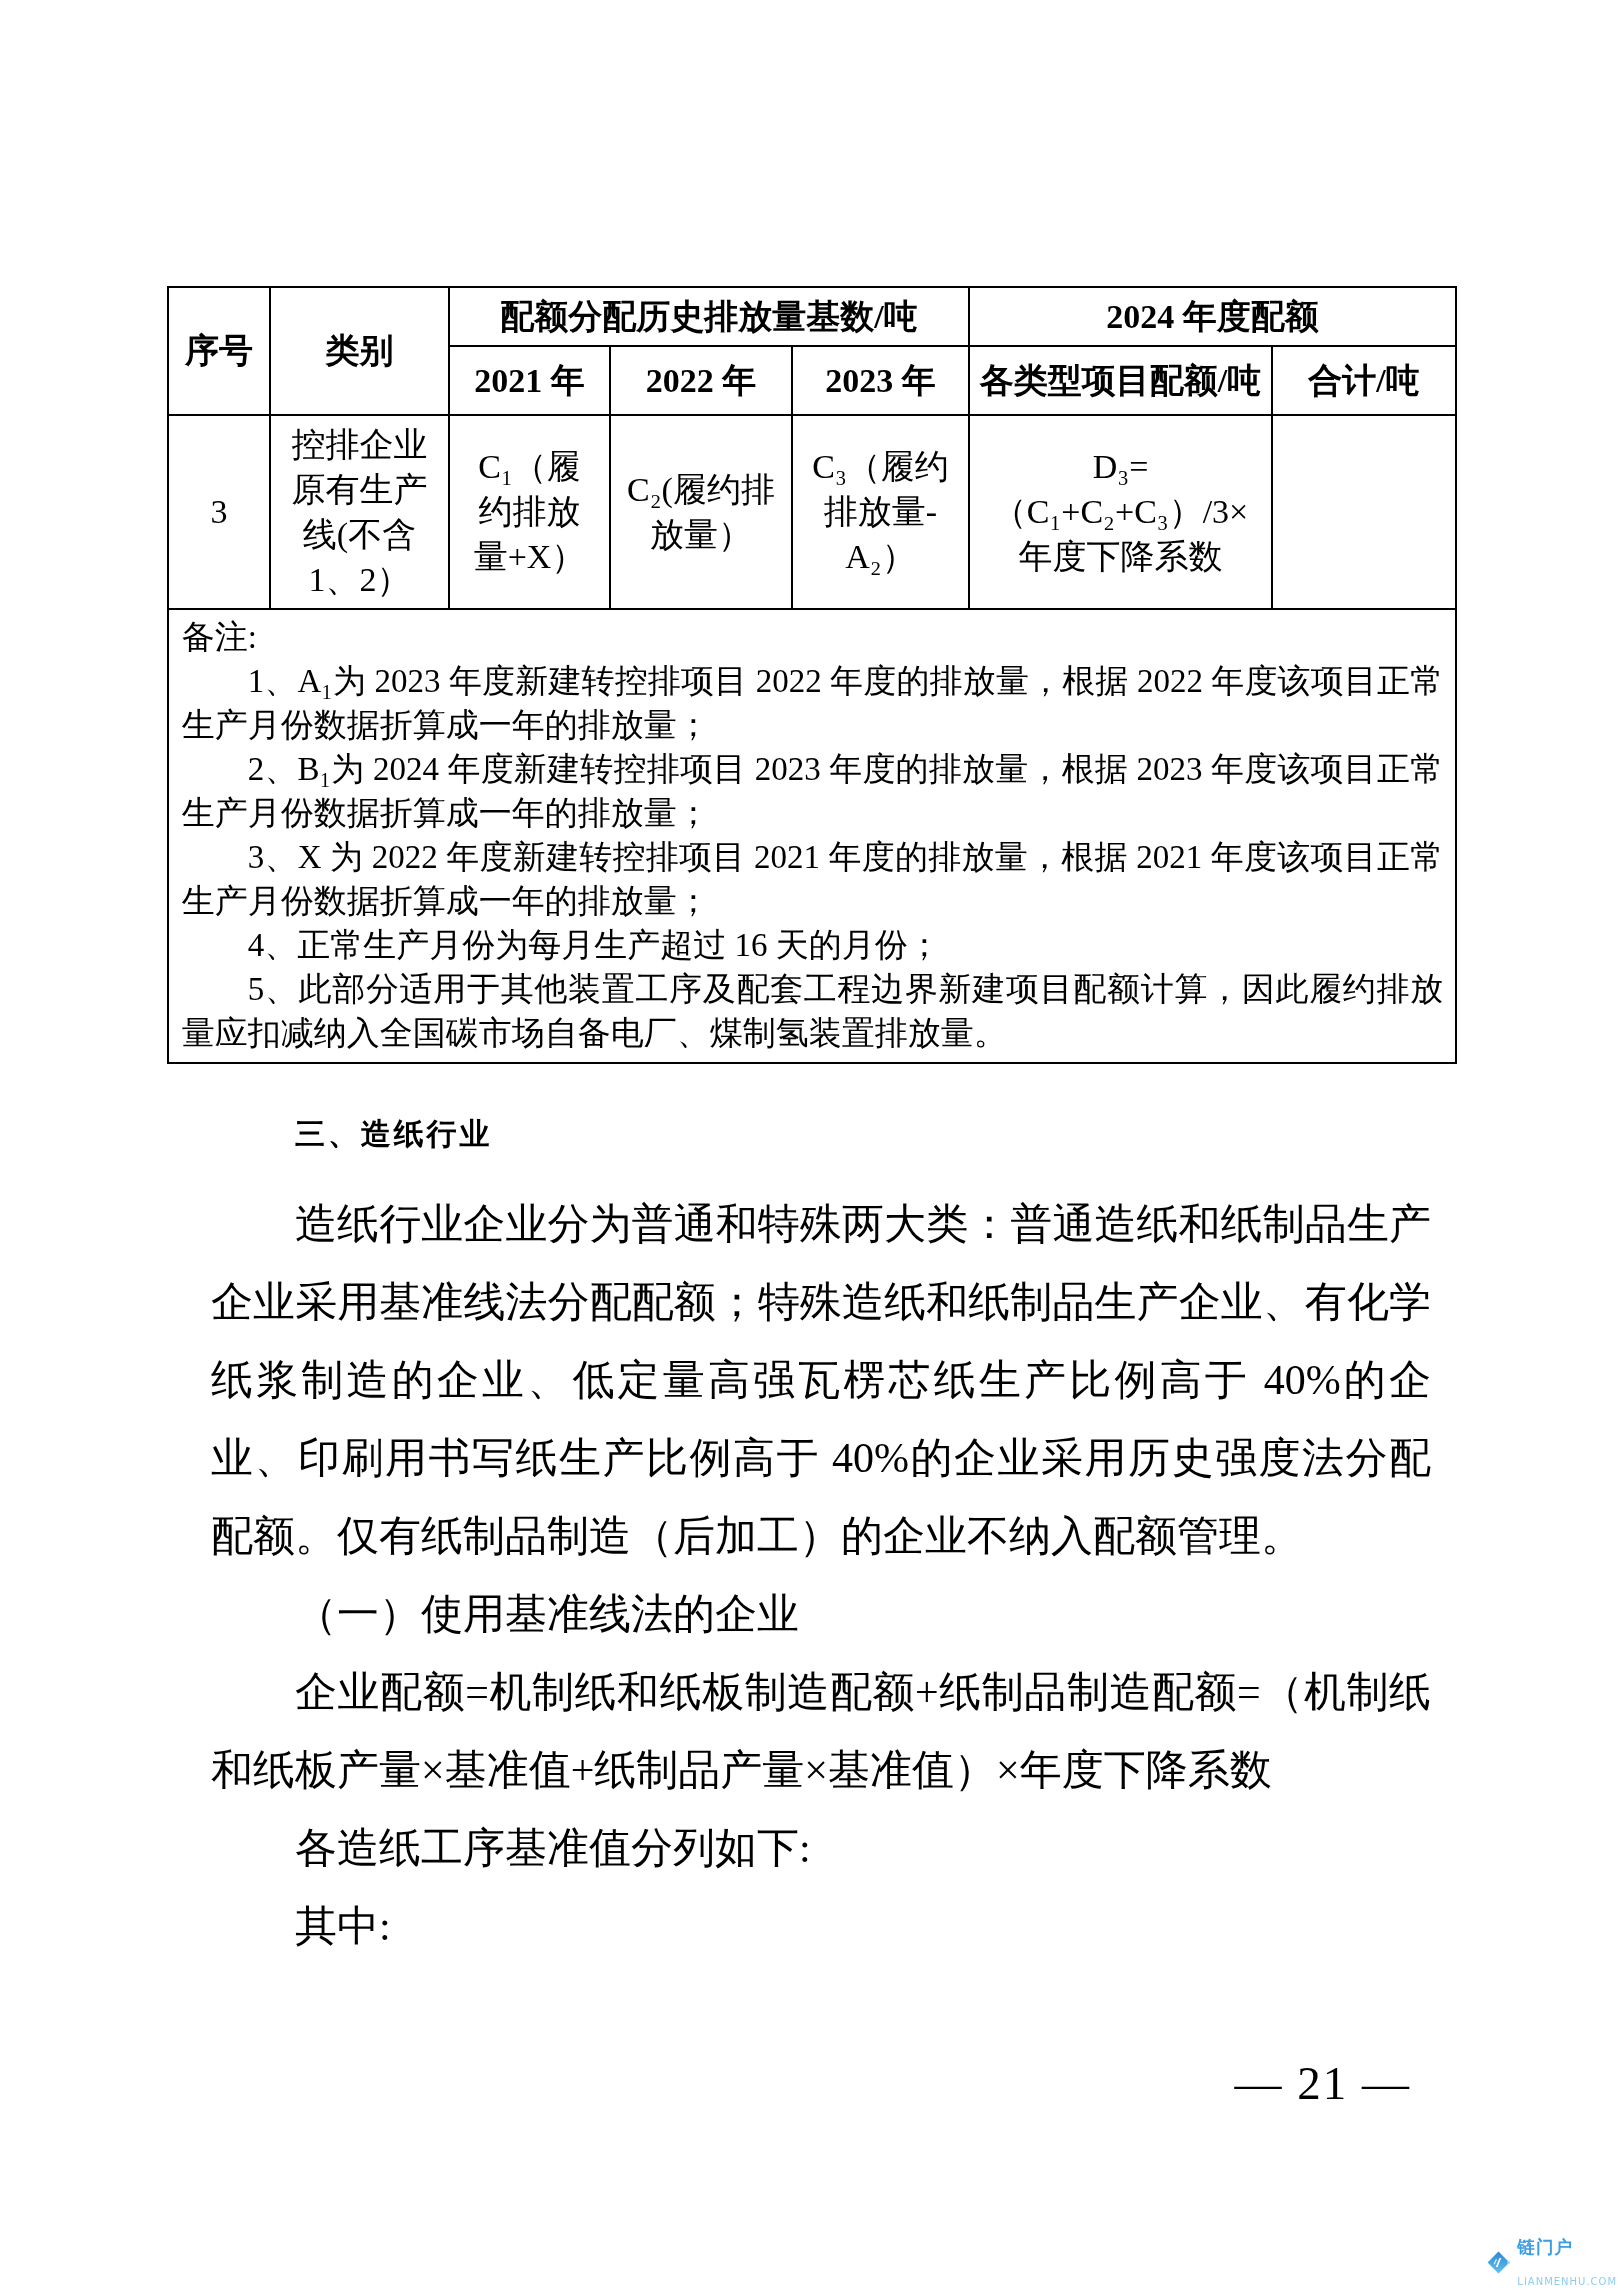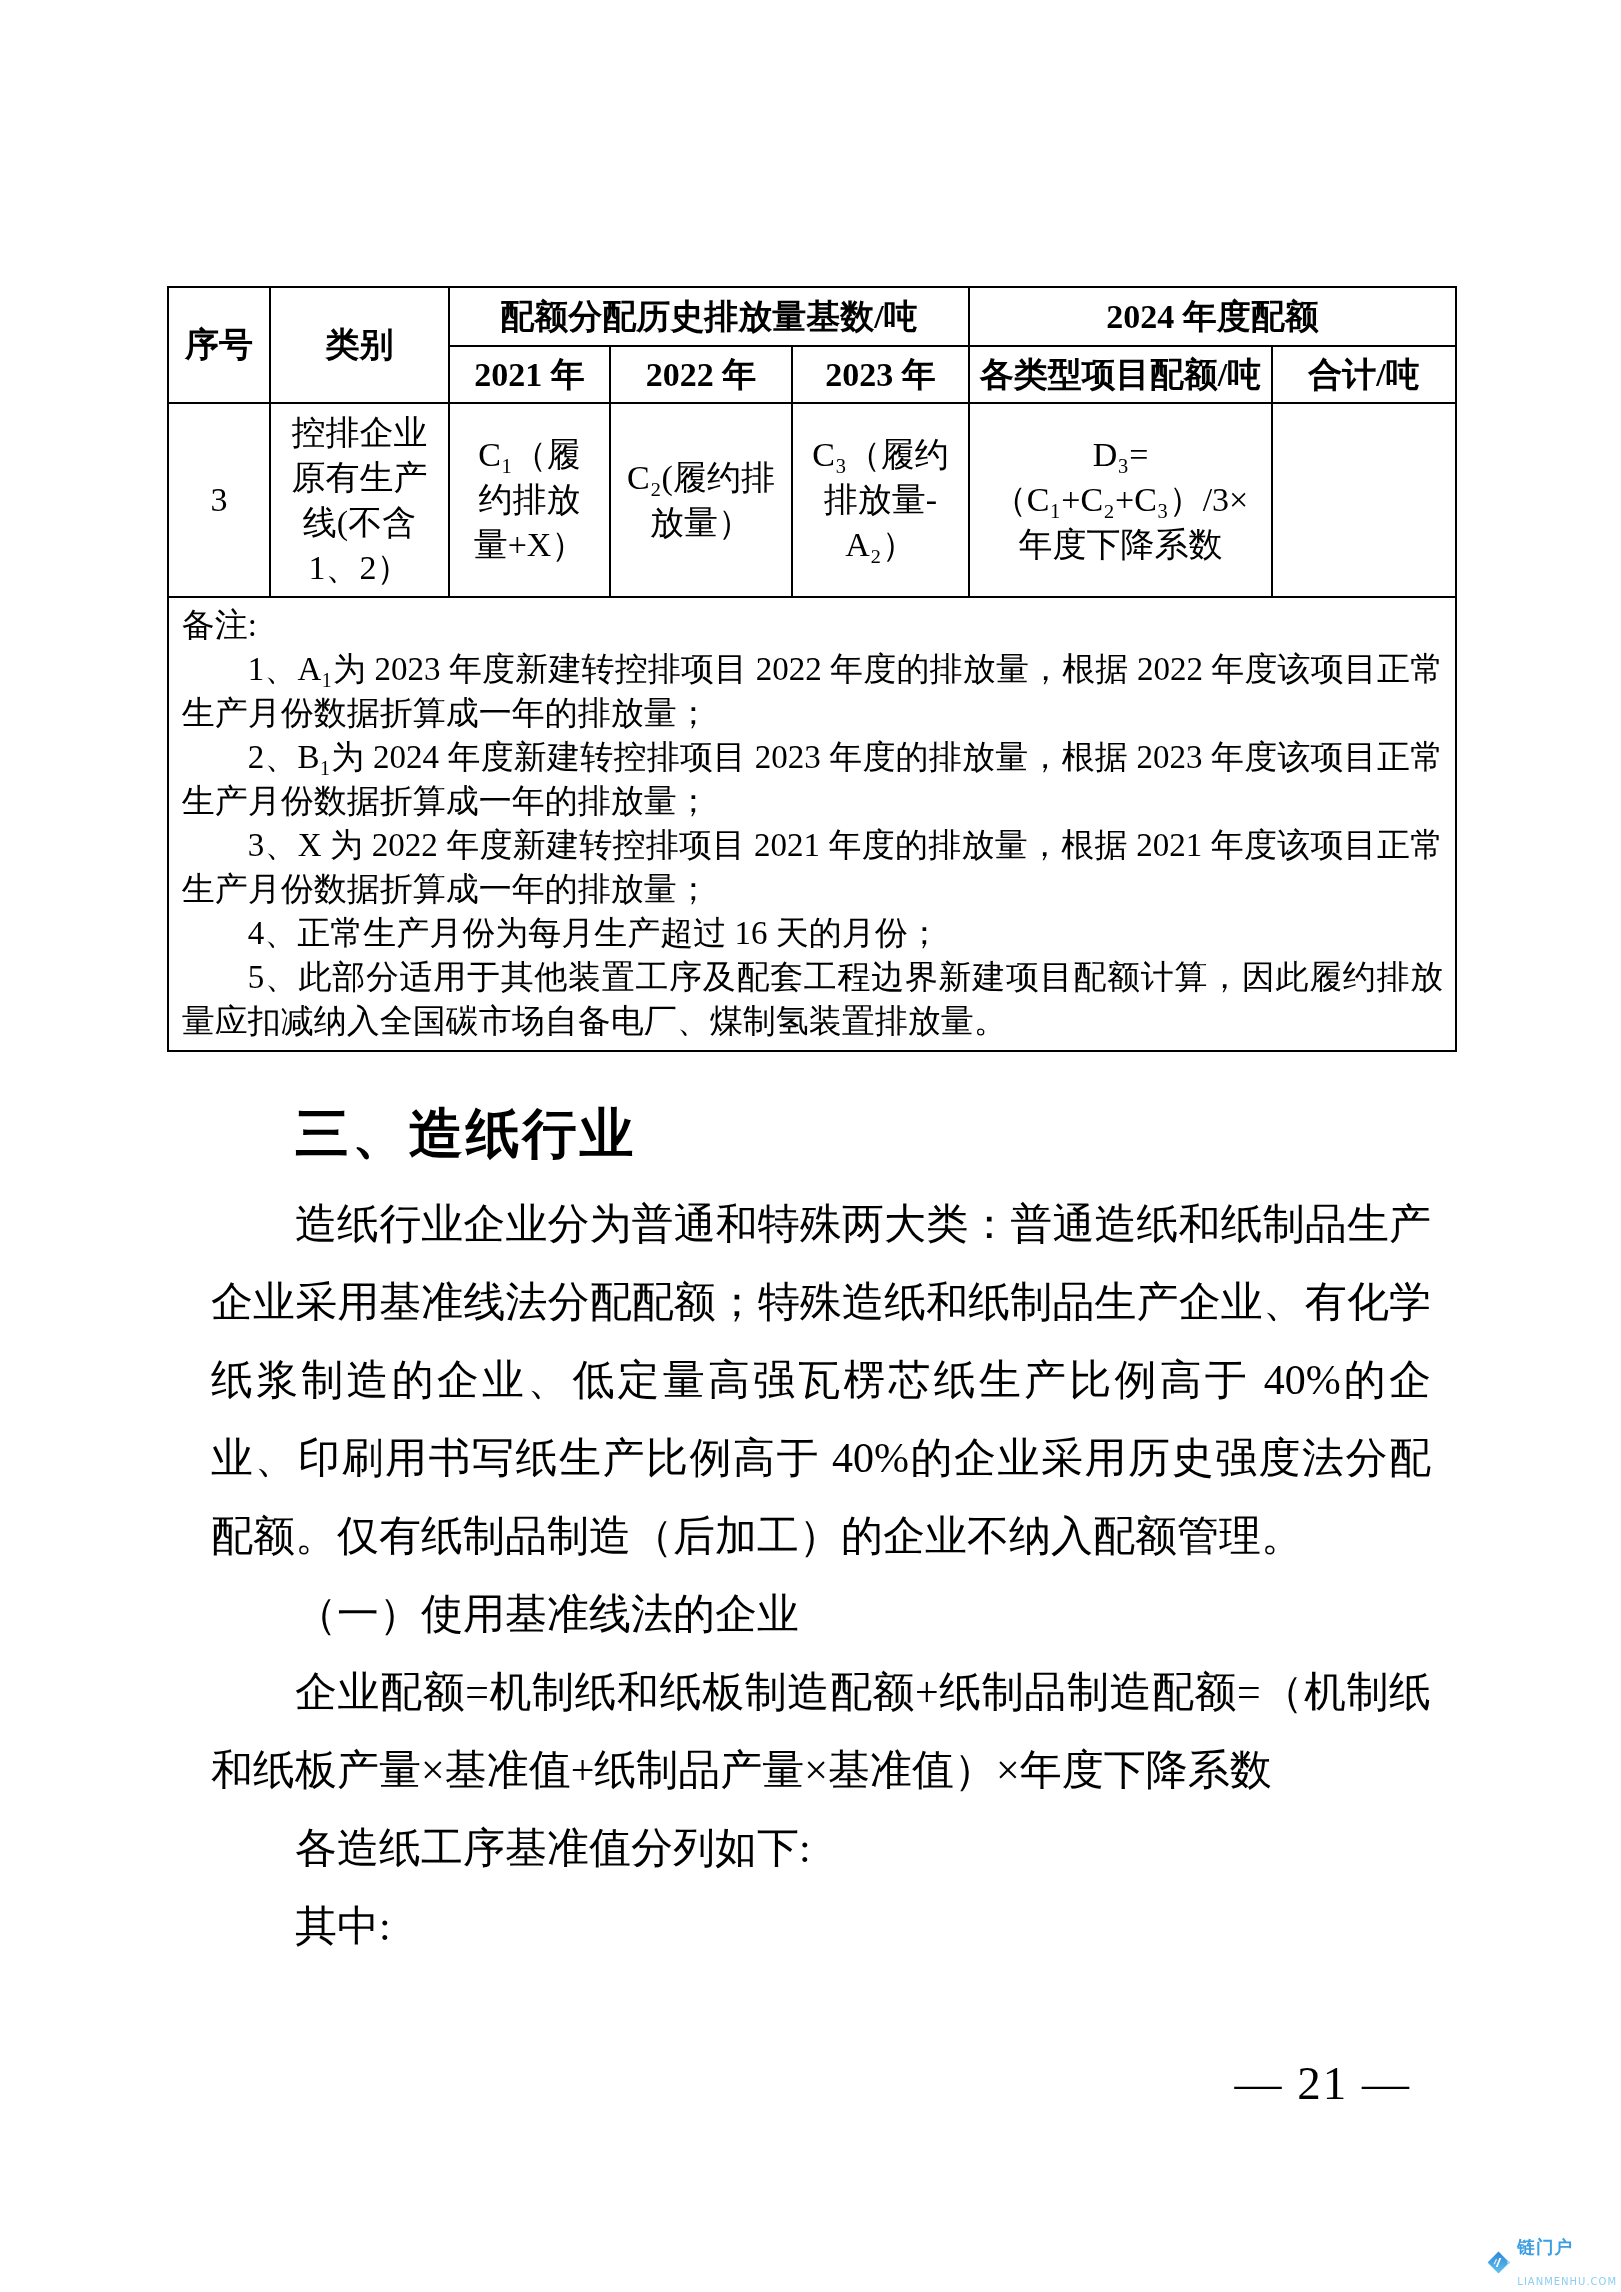--- a/index.html
+++ b/index.html
@@ -24,21 +24,21 @@
     table-layout: fixed;
   }
   table.quota td {
     border: 2px solid #000000;
     text-align: center;
     vertical-align: middle;
     font-size: 34px;
     padding: 0;
   }
   tr.hrow1 td { height: 59px; font-weight: bold; }
-  tr.hrow2 td { height: 57px; font-weight: bold; }
+  tr.hrow2 td { height: 69px; font-weight: bold; }
   tr.drow td { height: 176px; line-height: 45px; padding: 5.9px 13.7px; }
   tr.drow td.seq-cell { padding: 5.9px 3.9px; }
   tr.notesrow td {
     text-align: left;
     vertical-align: top;
     font-size: 33px;
     line-height: 44px;
     padding: 4.9px 11.8px 7.8px 12.7px;
   }
   .notes-label { margin: 0; }
@@ -53,21 +53,21 @@
     position: absolute;
     left: 211px;
     top: 1106px;
     width: 1220px;
     font-size: 42px;
     line-height: 78px;
   }
   h2.sec-heading {
     margin: 0 0 23.5px 84px;
     font-family: "DejaVu Sans", "Liberation Sans", sans-serif;
-    font-size: 54px;
+    font-size: 30px;
     font-weight: bold;
     line-height: 55px;
     letter-spacing: 2.9px;
   }
   .bodytext p.para {
     margin: 0;
     text-indent: 2em;
     text-align: justify;
   }
 

